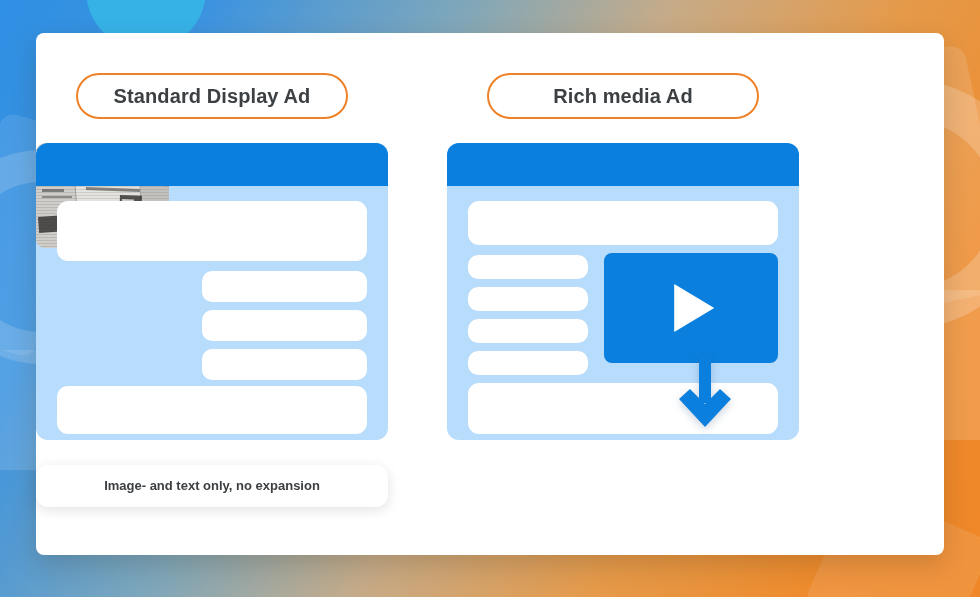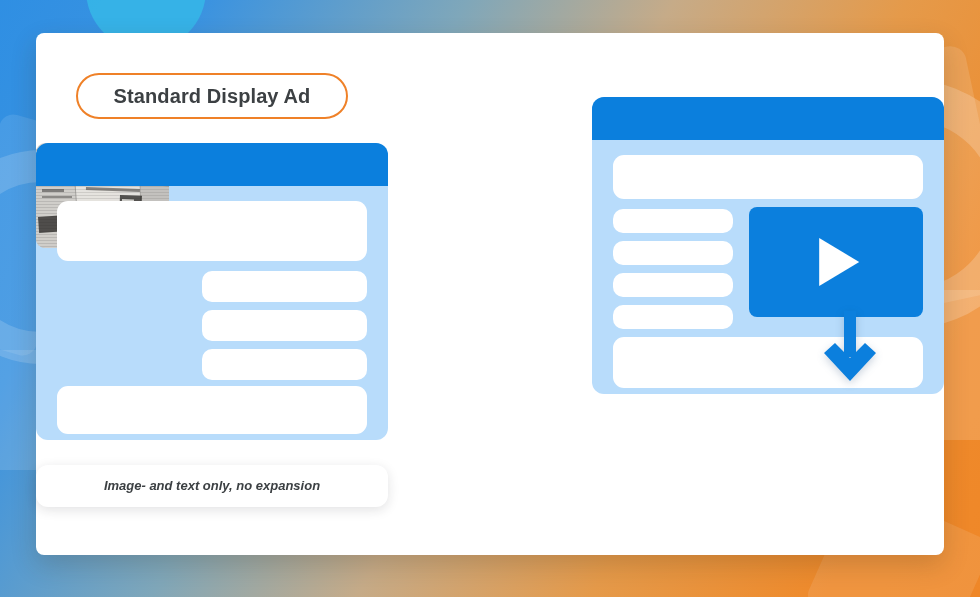--- a/index.html
+++ b/index.html
@@ -104,21 +104,21 @@
     height: 522px;
     background: #ffffff;
     border-radius: 8px;
     box-shadow: 0 10px 26px rgba(60,45,20,.20);
   }
 
   #columns {
     position: absolute;
     inset: 0;
     display: flex;
-    justify-content: space-between;
+    justify-content: flex-start;
     gap: 59px;
     padding-top: 40px;
     box-sizing: border-box;
   }
   .column {
     width: 352px;
     display: flex;
     flex-direction: column;
     align-items: center;
   }
@@ -224,21 +224,20 @@
     display: flex;
     align-items: center;
     justify-content: center;
     text-align: center;
     font-size: 13px;
     font-weight: bold;
     color: #3c4043;
     line-height: 1.75;
     box-sizing: border-box;
     padding: 0 18px;
-    font-style: italic;
   }
   #caption-standard { width: 352px; height: 42px; }
   #caption-rich     { width: 352px; height: 72px; margin-top: 17px; }
 </style>
 </head>
 <body>
 
 <div id="bg-stage">
   <div class="bg-blob" id="bg-blob-circle"></div>
   <div class="bg-blob" id="bg-blob-left-1"></div>
@@ -308,20 +307,21 @@
         <div class="bar" id="left-bar-3"></div>
 
         <div class="block" id="left-footer"></div>
       </div>
 
       <div class="caption" id="caption-standard">Image- and text only, no expansion</div>
     </div>
 
     <div class="column">
 
+      <div class="pill">Rich media Ad</div>
 
       <div class="mockup">
         <div class="mockup-header"></div>
 
         <div class="block" id="right-banner"></div>
 
         <div class="bar" id="right-bar-1"></div>
         <div class="bar" id="right-bar-2"></div>
         <div class="bar" id="right-bar-3"></div>
         <div class="bar" id="right-bar-4"></div>

